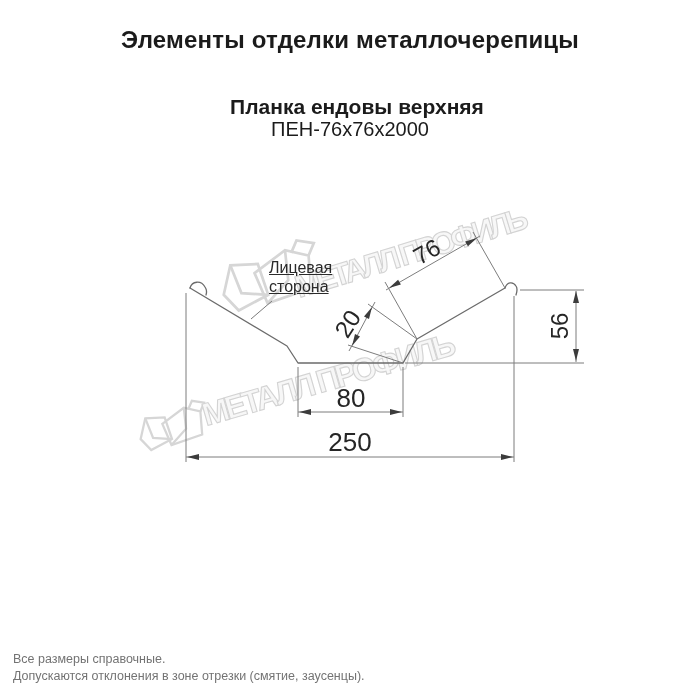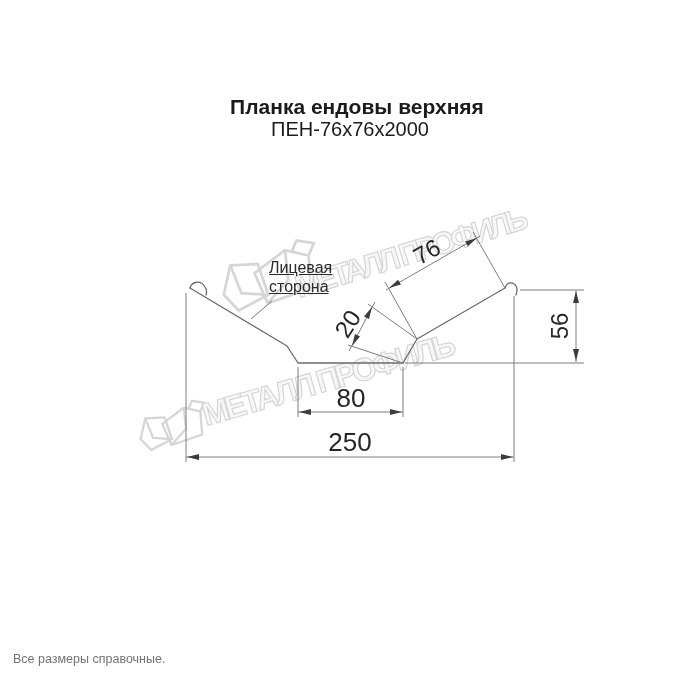--- a/index.html
+++ b/index.html
@@ -38,20 +38,21 @@
     fill:#f7f7f7;
     stroke:#d3d3d3;
     stroke-width:1.1px;
   }
 </style>
 </head>
 <body>
 
 <div class="page">
 
+  <h1 class="title">Элементы отделки металлочерепицы</h1>
   <h2 class="subtitle">Планка ендовы верхняя</h2>
   <h3 class="prodcode">ПЕН-76х76х2000</h3>
 
   <svg class="drawing-svg" width="700" height="700" viewBox="0 0 700 700" xmlns="http://www.w3.org/2000/svg">
 
     <g>
       <g transform="translate(210,262) rotate(-14) scale(1.35)" stroke="#d6d6d6" fill="none" stroke-width="2">
         <path d="M4 26 L14 6 L34 10 L36 34 L12 40 Z"></path>
         <path d="M14 6 L17 28 L36 34"></path>
         <path d="M30 16 L56 5 L72 13 L68 37 L34 40 Z"></path>
@@ -126,15 +127,16 @@
       <text class="dim-text" x="560" y="334" transform="rotate(-90 560 326)" text-anchor="middle" font-size="24">56</text>
       <text class="dim-text" x="351" y="407" text-anchor="middle" font-size="26">80</text>
       <text class="dim-text" x="350" y="451" text-anchor="middle" font-size="26">250</text>
     </g>
   </svg>
 
   <div class="face-label">Лицевая сторона</div>
 
   <div class="footer">
     <div>Все размеры справочные.</div>
+    <div>Допускаются отклонения в зоне отрезки (смятие, заусенцы).</div>
   </div>
 
 </div>
 
 </body></html>

